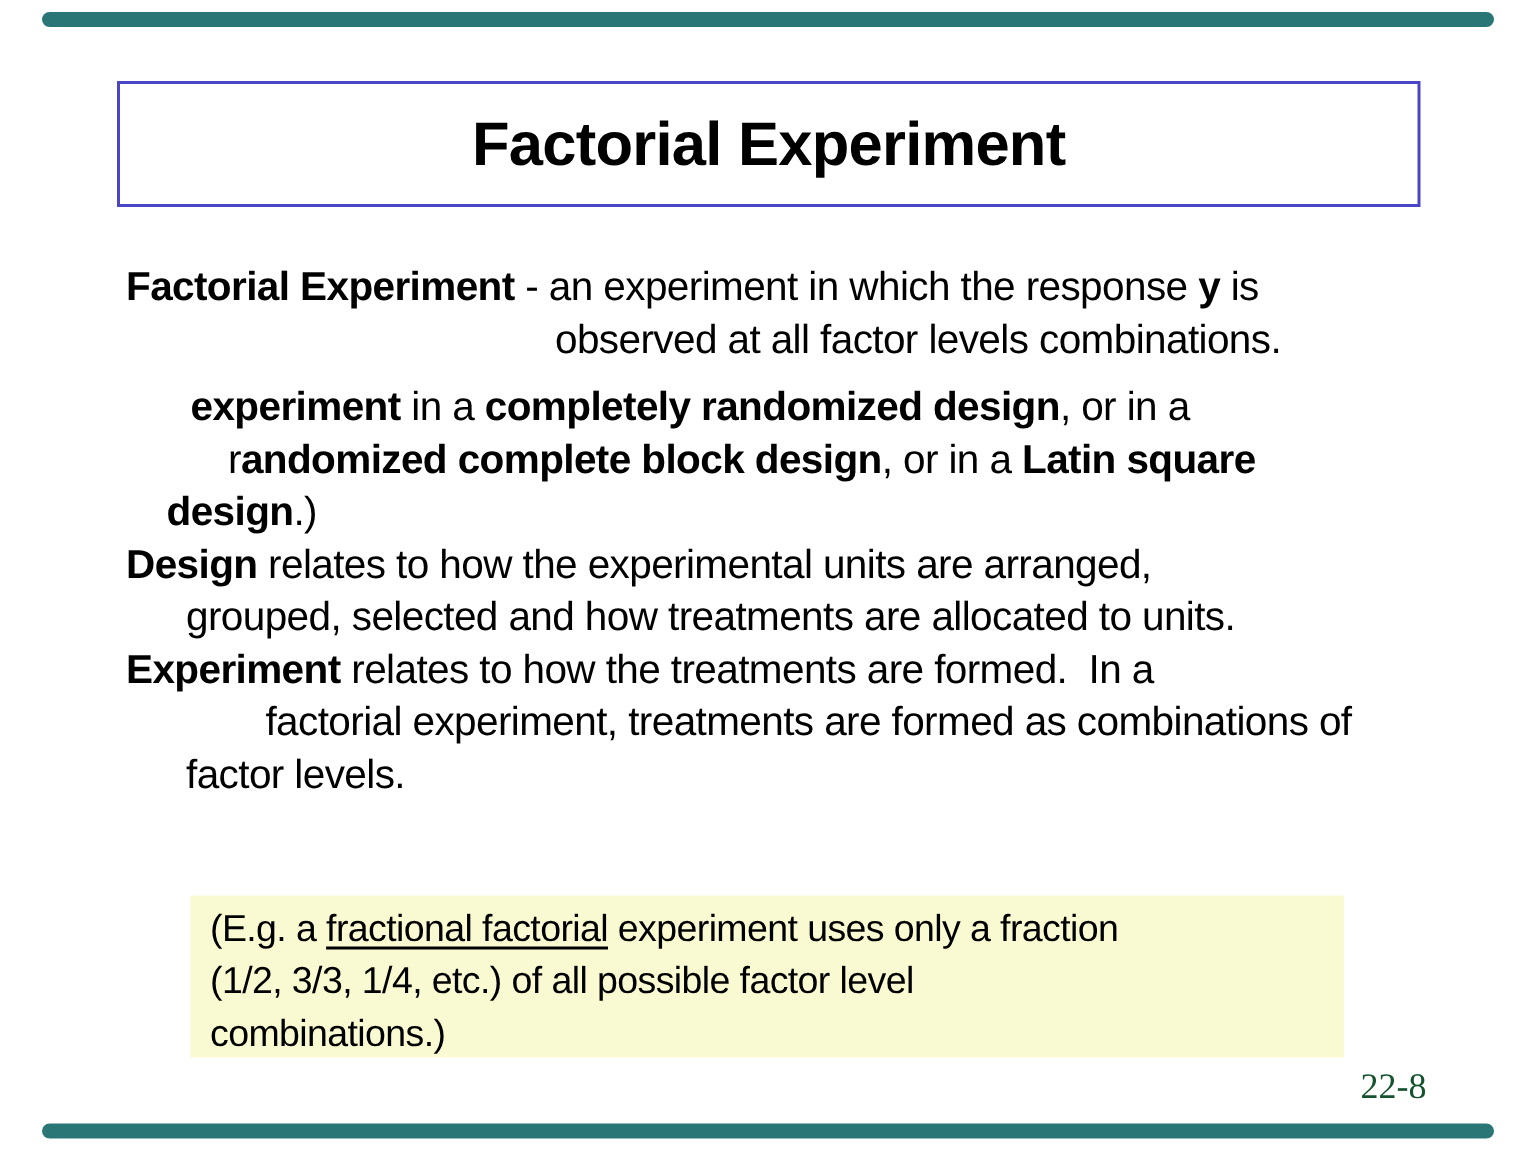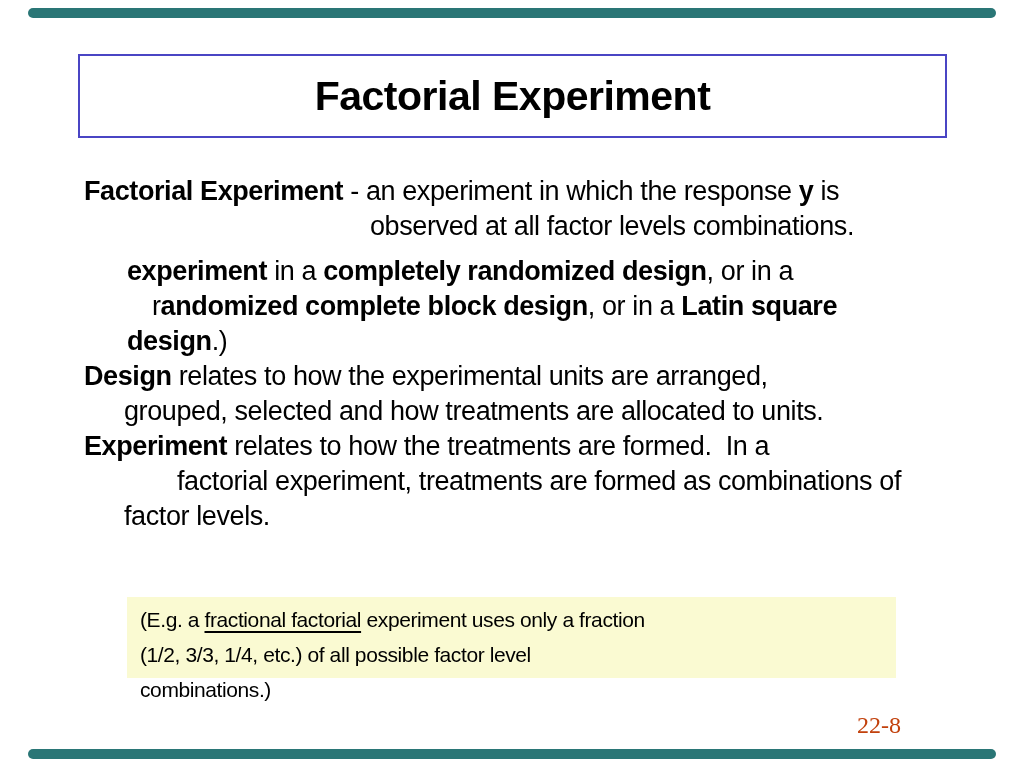--- a/index.html
+++ b/index.html
@@ -64,35 +64,35 @@
   .line .u {
     text-decoration: underline;
     text-decoration-thickness: 2px;
     text-underline-offset: 4px;
   }
   .highlight-box {
     position: absolute;
     left: 127px;
     top: 597px;
     width: 769px;
-    height: 81px;
+    height: 108px;
     box-sizing: border-box;
     background: var(--highlight-bg, #FAFAD2);
     padding: 5px 12px 3px 13px;
-    font-size: 21px;
+    font-size: 25px;
     letter-spacing: -0.4px;
     line-height: 35px;
   }
   .page-number {
     position: absolute;
-    left: 857px;
+    left: 907px;
     top: 712px;
     font-family: "Liberation Serif", serif;
     font-size: 24px;
-    color: #c2410c;
+    color: #14532d;
   }
 </style>
 </head>
 <body>
 
 <div class="slide" style="--background: #FFFFFF; --text: #000000; --accent-bar: #2A7676; --title-border: #4A45C4; --highlight-bg: #FAFAD2;">
 
   <div class="bar bar-top"></div>
 
   <div class="title-box">
@@ -100,21 +100,21 @@
   </div>
 
   <div class="body-text">
     <div class="paragraph p1">
       <div class="line"><span class="b">Factorial Experiment</span><span> - an experiment in which the response </span><span class="b">y</span><span> is</span></div>
       <div class="line" style="margin-left: 286px;"><span>observed at all factor levels combinations.</span></div>
     </div>
     <div class="paragraph p2">
       <div class="line" style="margin-left: 43px;"><span class="b">experiment</span><span> in a </span><span class="b">completely randomized design</span><span>, or in a</span></div>
       <div class="line" style="margin-left: 68px;"><span>r</span><span class="b">andomized complete block design</span><span>, or in a </span><span class="b">Latin square</span></div>
-      <div class="line" style="margin-left: 43px;"><span class="b">design</span><span>.)</span></div>
+      <div class="line" style="margin-left: 27px;"><span class="b">design</span><span>.)</span></div>
     </div>
     <div class="paragraph p3">
       <div class="line"><span class="b">Design</span><span> relates to how the experimental units are arranged,</span></div>
       <div class="line" style="margin-left: 40px;"><span>grouped, selected and how treatments are allocated to units.</span></div>
     </div>
     <div class="paragraph p4">
       <div class="line"><span class="b">Experiment</span><span> relates to how the treatments are formed.  In a</span></div>
       <div class="line" style="margin-left: 40px; text-align: center;"><span>factorial experiment, treatments are formed as combinations of</span></div>
       <div class="line" style="margin-left: 40px;"><span>factor levels.</span></div>
     </div>

